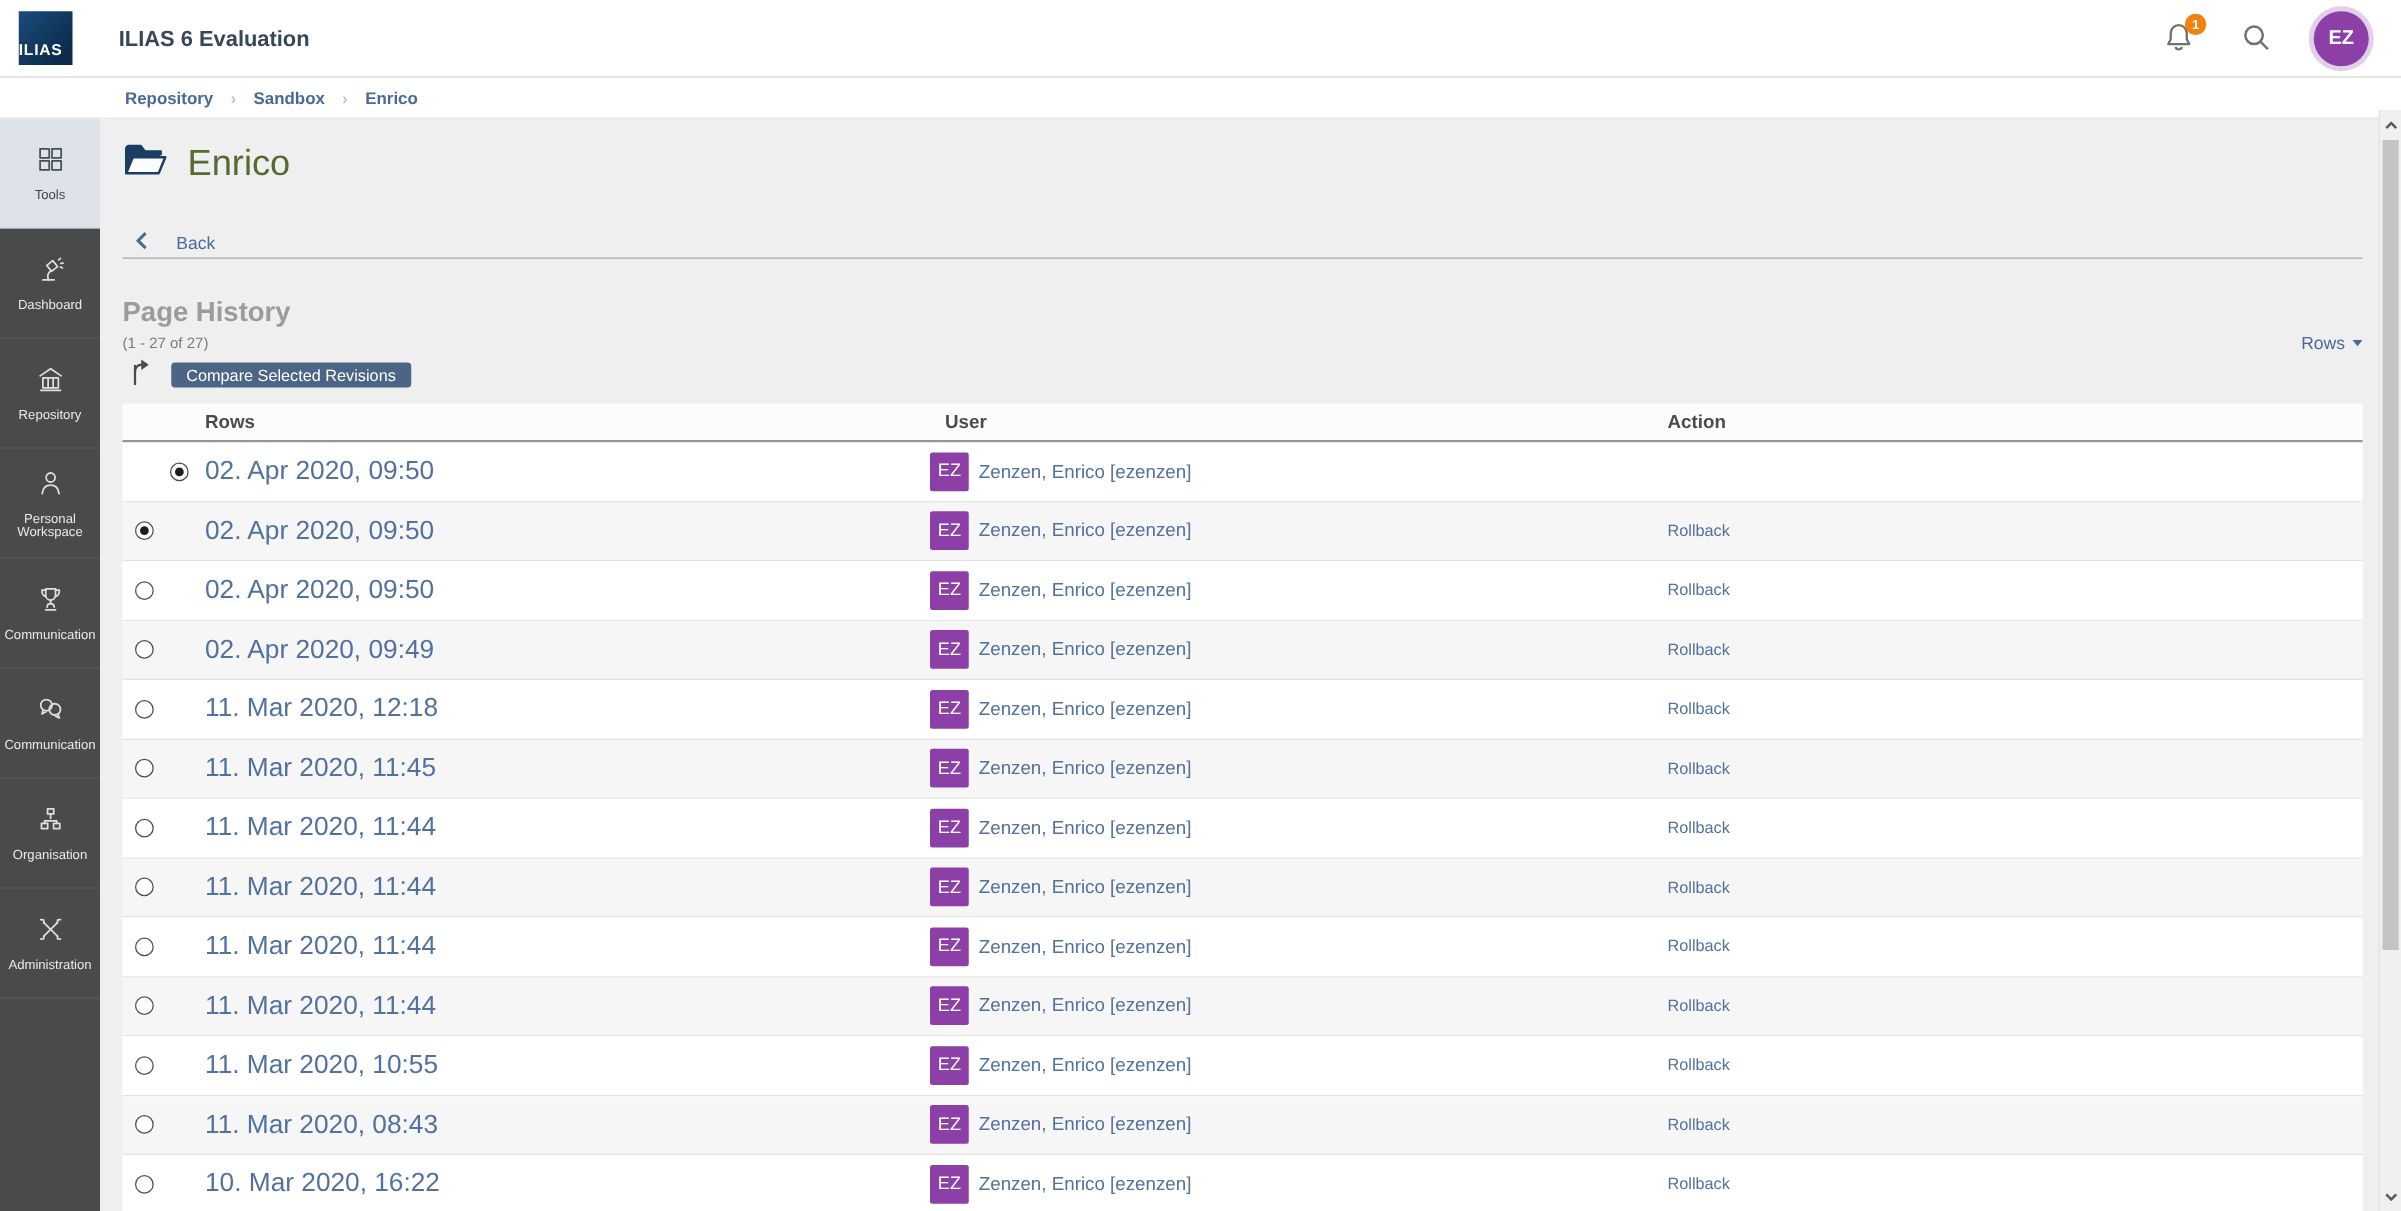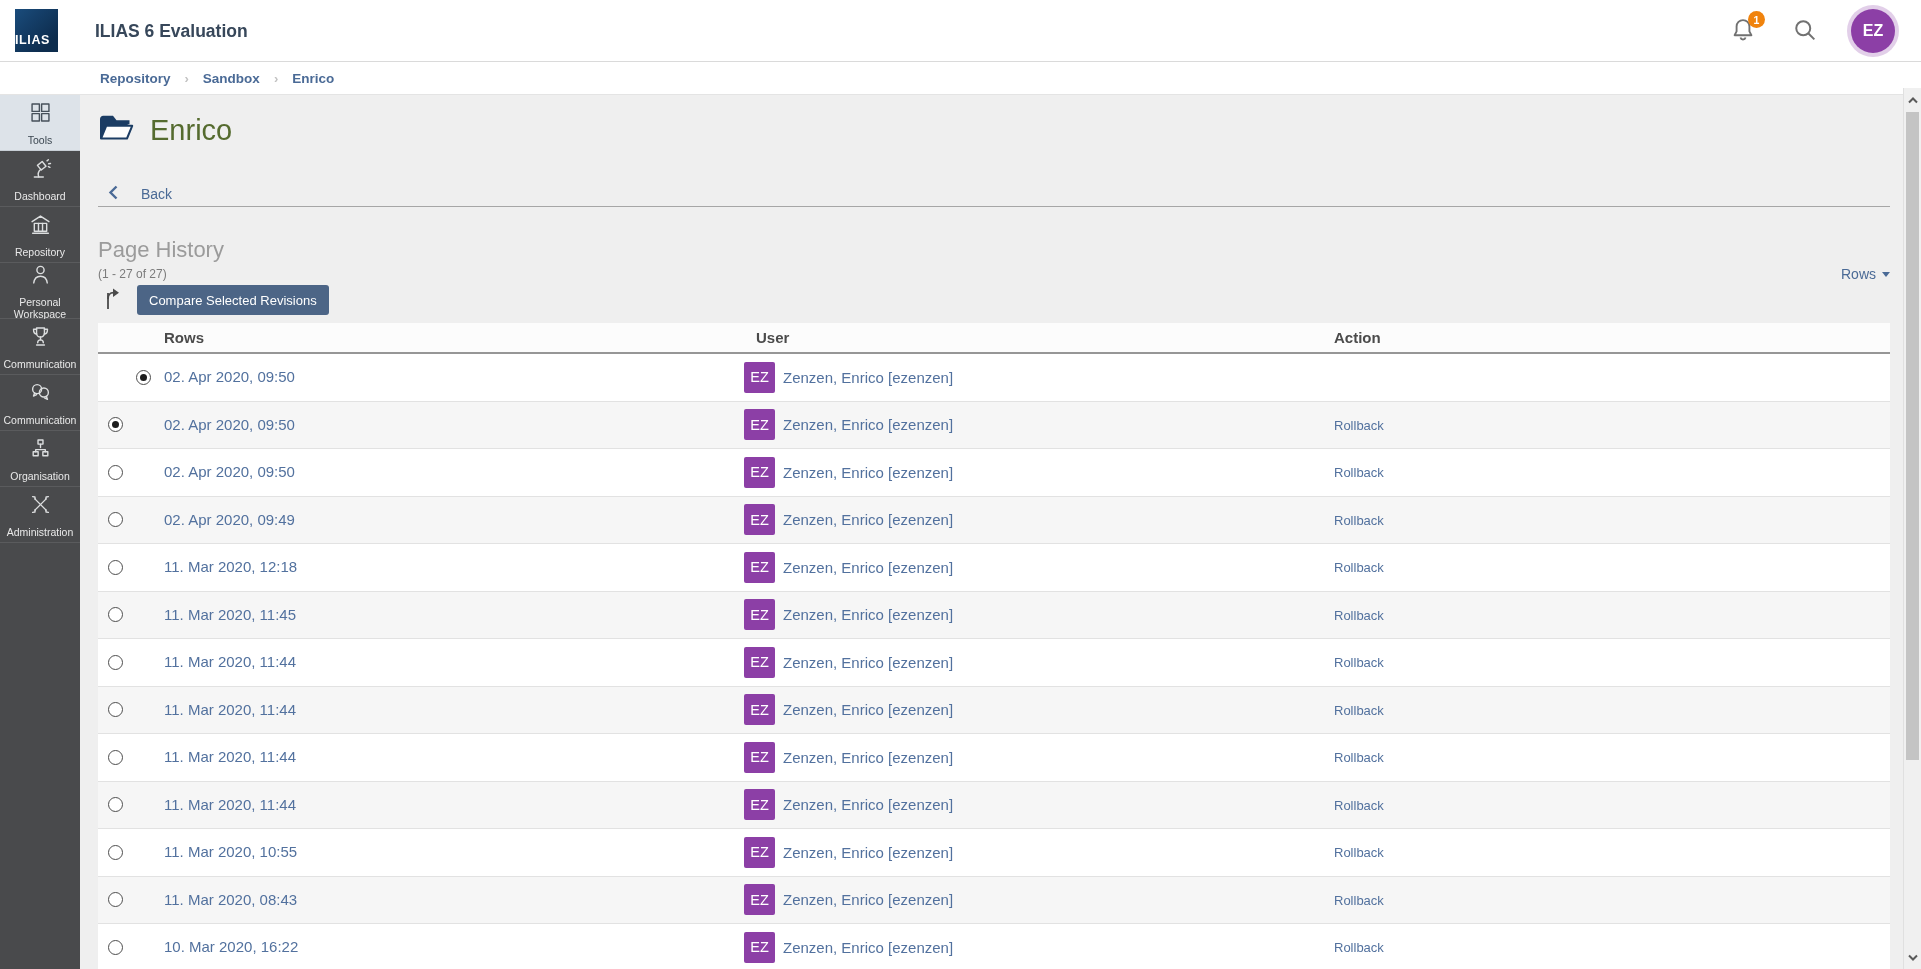--- a/index.html
+++ b/index.html
@@ -31,64 +31,64 @@
   .breadcrumbbar { position:absolute; top:62px; left:0; width:1921px; height:33px; background:#fff;
                    border-bottom:1px solid #e4e4e4; display:flex; align-items:center;
                    padding-left:100px; gap:14px; z-index:25; }
   .crumb { color:#4a6a96; font-size:13.5px; font-weight:600; text-decoration:none; cursor:pointer; }
   .crumb:last-of-type { font-weight:700; }
   .crumb-sep { color:#c2c2c2; font-size:13px; font-weight:700; }
 
   
   .sidebar { position:absolute; top:95px; left:0; width:80px; height:874px;
              background:#494a4c; z-index:20; display:flex; flex-direction:column; }
-  .sb-item { width:80px; height:56px; display:flex; flex-direction:column; align-items:center;
+  .sb-item { width:80px; height:88px; display:flex; flex-direction:column; align-items:center;
              justify-content:center; gap:5px; cursor:pointer; color:#e9e9e9;
              border-bottom:1px solid #5a5b5d; background:#494a4c; }
   .sb-item .sb-label { font-size:10.5px; line-height:11.5px; text-align:center; padding:0 2px; }
   .sb-item svg { stroke:#dcdedf; }
   .sb-item.active { background:#dde3e9; color:#3b4650; border-bottom:1px solid #c7ced5; }
   .sb-item.active svg { stroke:#46505a; }
 
   
   .content { position:absolute; top:95px; left:80px; right:18px; bottom:0;
              background:#efefef; overflow:hidden; }
   .obj-title-row { position:absolute; top:18px; left:18px; display:flex; align-items:center; gap:15px; }
   .obj-title-row h1 { font-size:29px; font-weight:400; color:#556b2f; }
   .back-link { position:absolute; top:90px; left:28px; display:flex; align-items:center; gap:23px;
                color:#4a6a96; font-size:14px; text-decoration:none; cursor:pointer; }
   .divider { position:absolute; top:111px; left:18px; right:13px; border-top:1px solid #a6a6a6; }
-  .section-title { position:absolute; top:142px; left:18px; font-size:22px; font-weight:400; color:#9b9b9b; }
+  .section-title { position:absolute; top:142px; left:18px; font-size:22px; font-weight:700; color:#9b9b9b; }
   .meta-row { position:absolute; top:171px; left:18px; right:13px; display:flex;
               justify-content:space-between; align-items:center; }
   .range-info { font-size:12px; color:#7b7b7b; }
   .rows-dd { display:flex; align-items:center; gap:6px; color:#4a6a96; font-size:14px;
              text-decoration:none; cursor:pointer; }
   .caret { width:0; height:0; border-left:4.5px solid transparent; border-right:4.5px solid transparent;
            border-top:5.5px solid #4a6a96; display:inline-block; }
   .toolbar { position:absolute; top:190px; left:22px; display:flex; align-items:center; gap:15px; }
-  .btn-primary { background:#4c6586; color:#fff; border:none; border-radius:3px; height:30px;
+  .btn-primary { background:#4c6586; color:#fff; border:none; border-radius:3px; height:20px;
                  padding:0 12px; font-size:13px; font-family:inherit; cursor:pointer; }
 
   
   .table { position:absolute; top:228px; left:18px; right:13px; background:#fff; }
   .trow { display:grid; grid-template-columns:66px 580px 590px 1fr; align-items:center; }
   .thead { height:31px; background:#fcfcfc; border-bottom:2px solid #969696;
            font-size:15px; font-weight:700; color:#4b4b4b; }
   .thead .c-user { padding-left:12px; }
   .tbody .trow { height:47.5px; border-bottom:1px solid #e2e2e2; background:#fff; }
   .tbody .trow.shade { background:#f6f6f6; }
   .radio-cell { display:flex; padding-left:10px; }
   .rslot { width:28px; display:flex; align-items:center; }
   .radio { width:15px; height:15px; border:1.5px solid #4e4e4e; border-radius:50%;
            background:#fff; cursor:pointer; }
   .radio.sel { display:flex; align-items:center; justify-content:center; }
   .radio.sel::after { content:""; width:7px; height:7px; border-radius:50%; background:#1d1d1d; }
   .date-link, .user-link, .rollback-link { color:#52719e; text-decoration:none; cursor:pointer; }
-  .date-link { font-size:15px;text-align:center; }
+  .date-link { font-size:21px;text-align:center; }
   .user-cell { display:flex; align-items:center; gap:8px; }
   .uavatar { width:31px; height:31px; border-radius:2px; background:#8c3fa6; color:#fff;
              font-size:14.5px; display:flex; align-items:center; justify-content:center; }
   .user-link { font-size:15px; }
   .rollback-link { font-size:13px; }
 
   
   .vscroll { position:absolute; top:88px; right:0; width:18px; height:881px; background:#f0f0f0;
              border-left:1px solid #e0e0e0; z-index:40; }
   .vscroll .arrow { position:absolute; left:0; width:17px; height:16px; display:flex;

